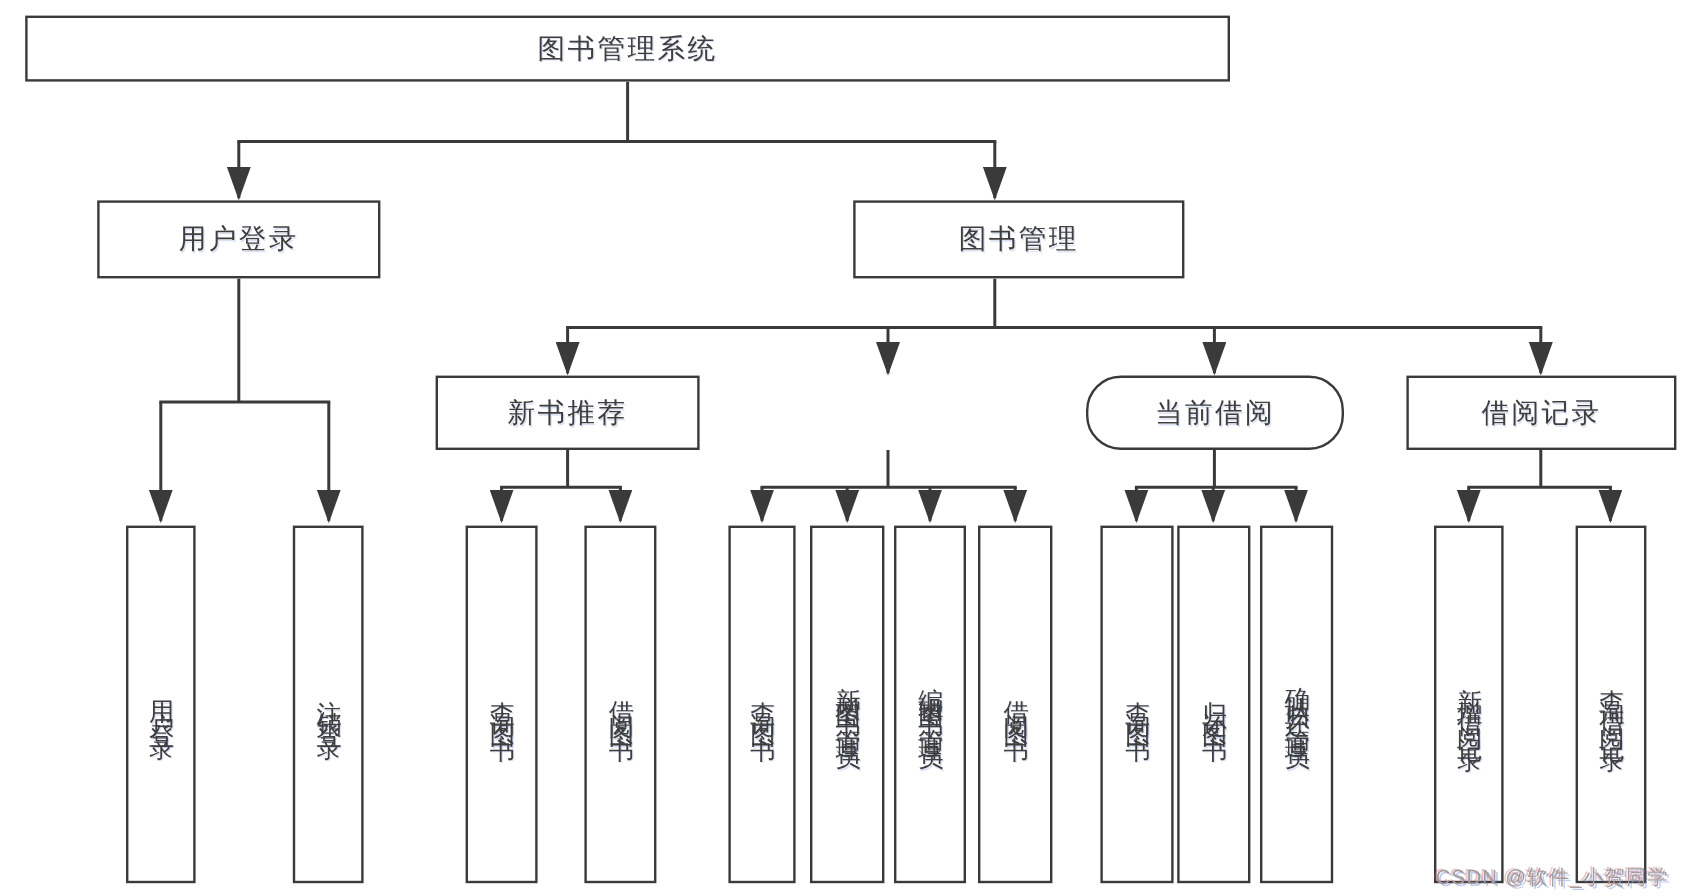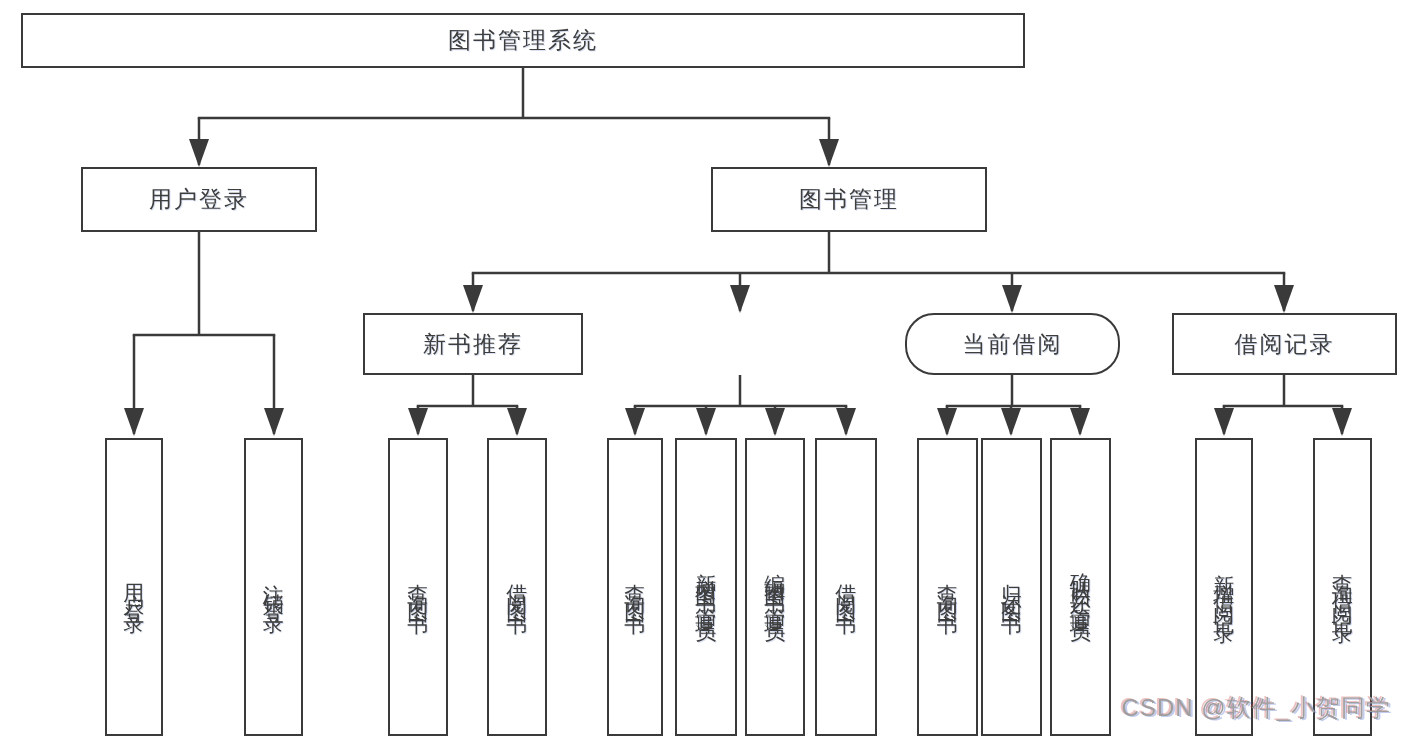--- a/index.html
+++ b/index.html
@@ -37,22 +37,22 @@
     writing-mode: vertical-rl;
     text-orientation: mixed;
     font-size: 21px;
     letter-spacing: 10px;
     line-height: 1.4;
     text-shadow: 1px 1px 0 rgba(110, 140, 210, 0.25);
   }
   .watermark {
     position: absolute;
     right: 14px;
-    bottom: 23px;
-    font-size: 24px;
+    bottom: 4px;
+    font-size: 17px;
     color: #9e9e9e;
     letter-spacing: 1px;
     z-index: 3;
     white-space: nowrap;
     text-shadow: -2px -1px 0 rgba(205, 80, 80, 0.35), 2px 1px 0 rgba(80, 110, 205, 0.35);
   }
 </style>
 </head>
 <body>
 

